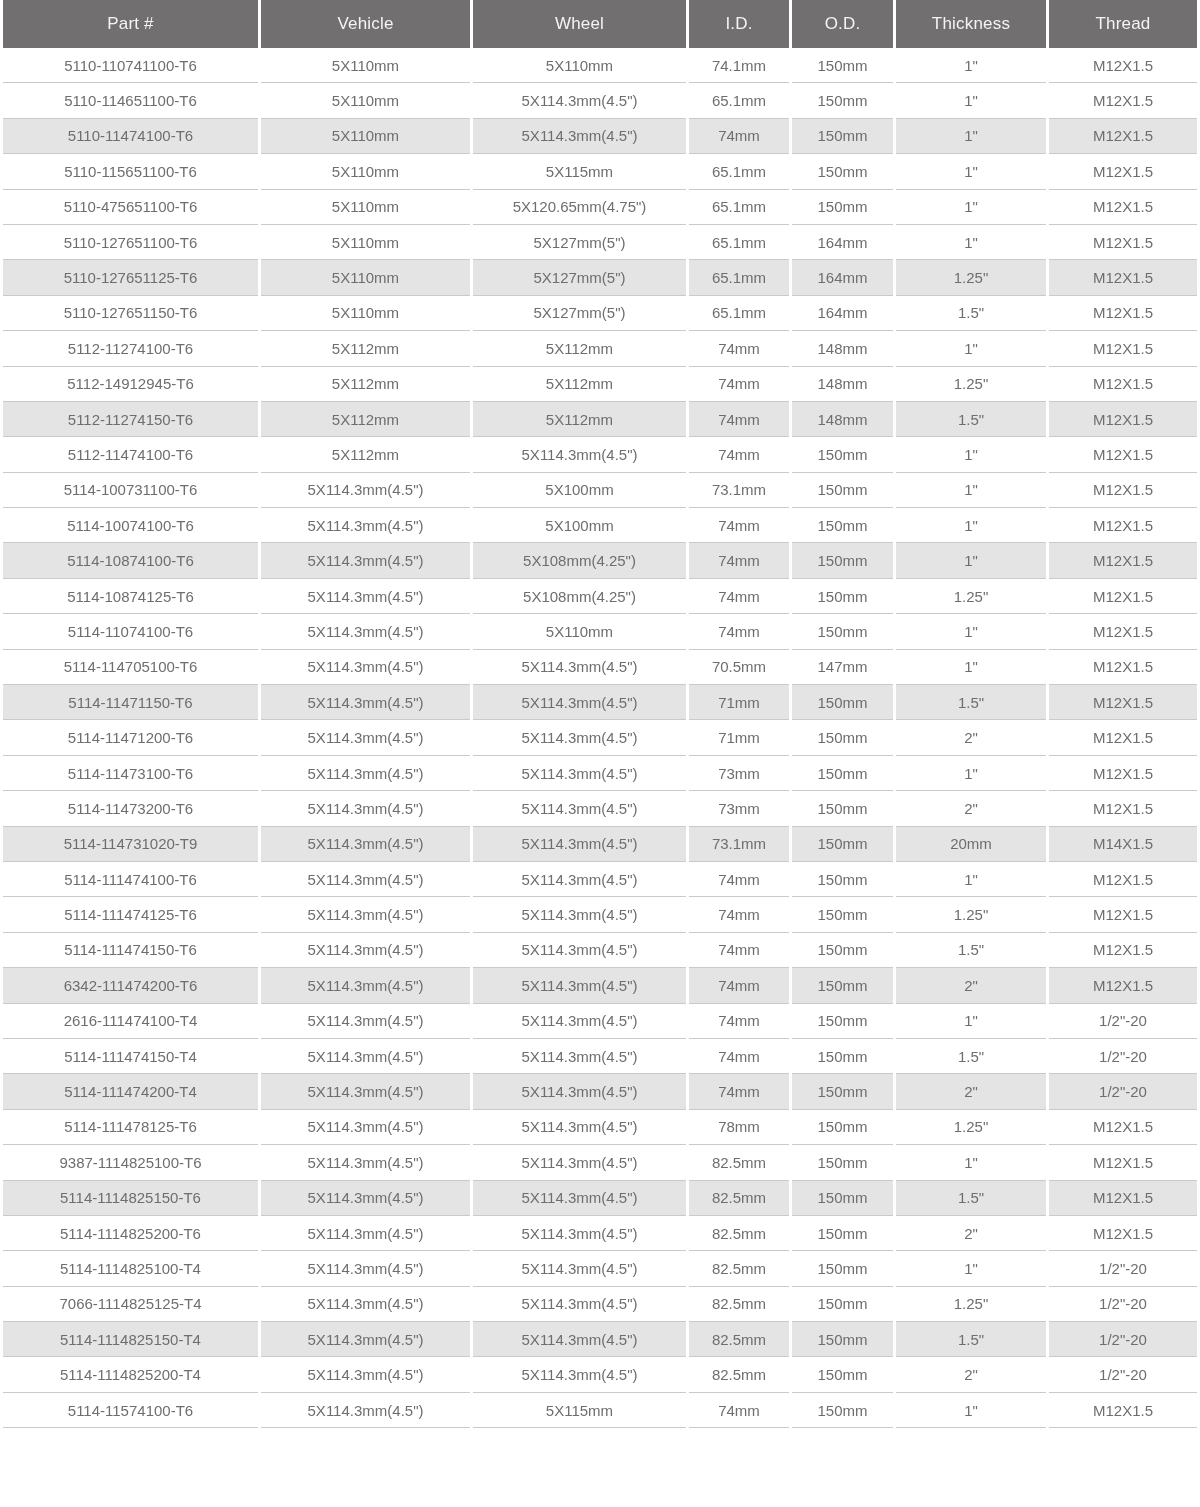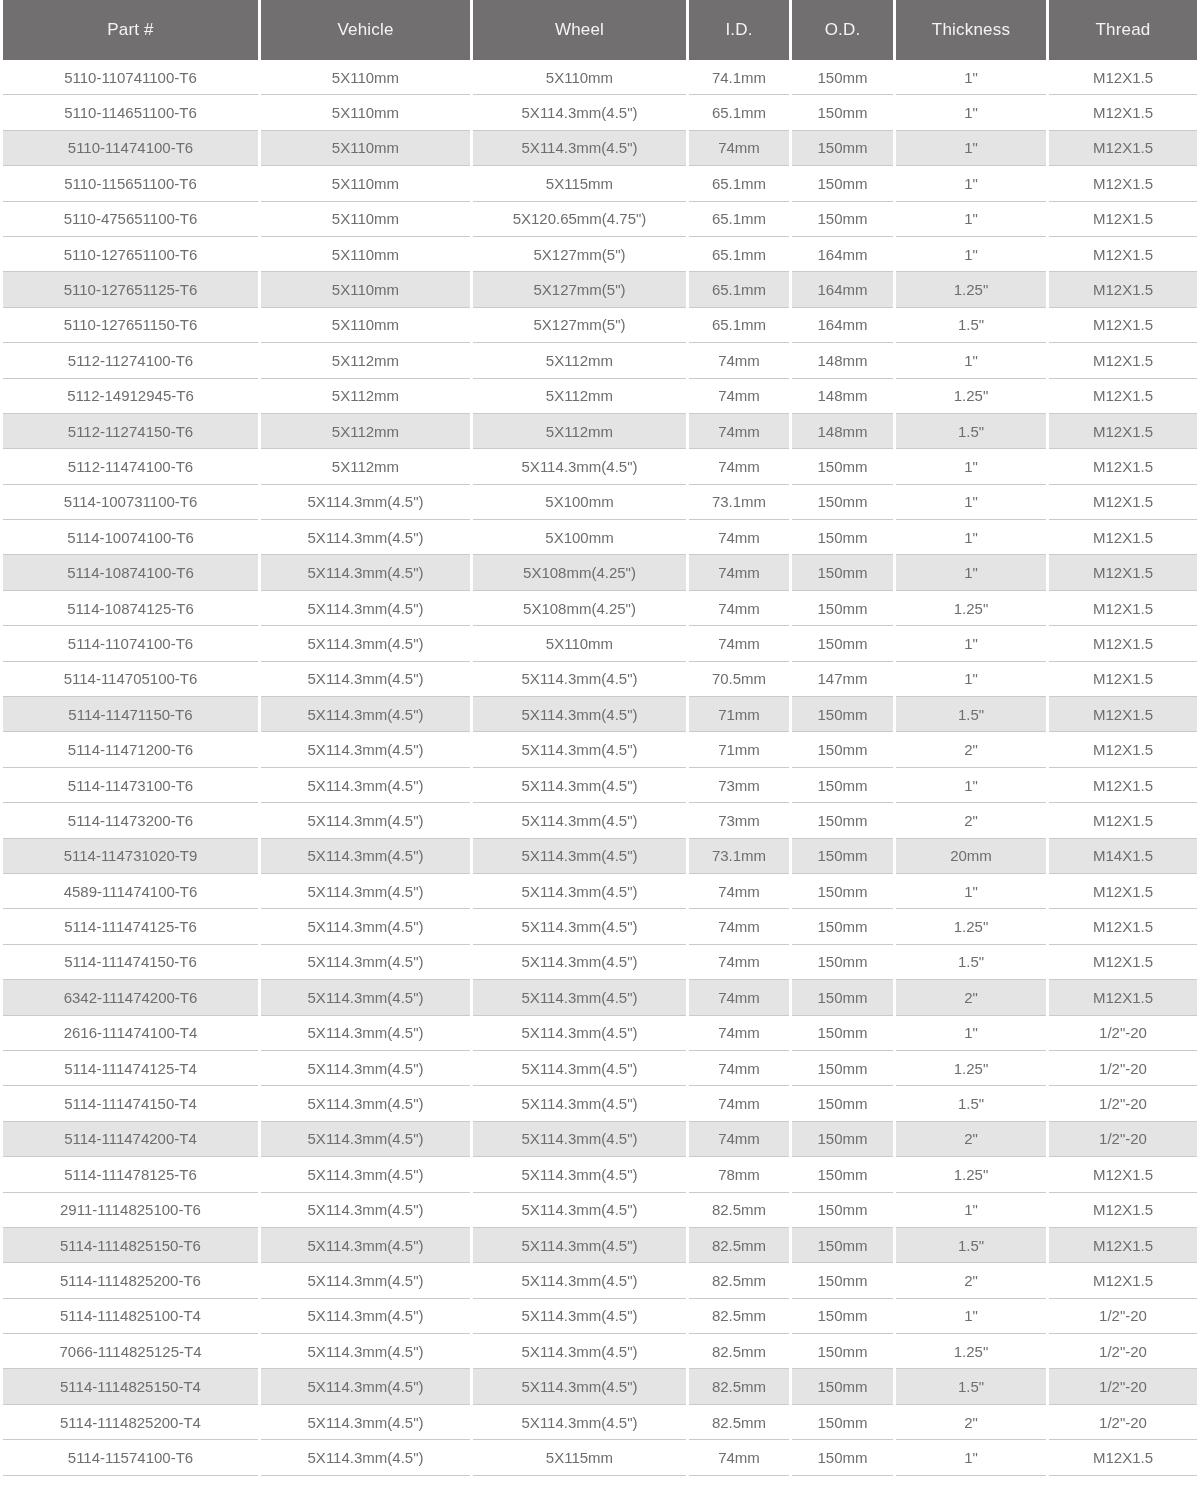--- a/index.html
+++ b/index.html
@@ -24,21 +24,21 @@
     width: 1200px;
     table-layout: fixed;
     border-collapse: separate;
     border-spacing: 3px 0;
   }
   table.spec th {
     background: var(--header-bg);
     color: var(--header-text);
     font-size: 17px;
     font-weight: normal;
-    height: 60px;
+    height: 48px;
     text-align: center;
     vertical-align: middle;
     letter-spacing: 0.2px;
   }
   table.spec td {
     box-sizing: border-box;
     height: 35.4px;
     font-size: 15px;
     color: var(--body-text);
     text-align: center;
@@ -277,21 +277,21 @@
       <tr class="shaded">
         <td>5114-114731020-T9</td>
         <td>5X114.3mm(4.5")</td>
         <td>5X114.3mm(4.5")</td>
         <td>73.1mm</td>
         <td>150mm</td>
         <td>20mm</td>
         <td>M14X1.5</td>
       </tr>
       <tr>
-        <td>4589-111474100-T6</td>
+        <td>5114-111474100-T6</td>
         <td>5X114.3mm(4.5")</td>
         <td>5X114.3mm(4.5")</td>
         <td>74mm</td>
         <td>150mm</td>
         <td>1"</td>
         <td>M12X1.5</td>
       </tr>
       <tr>
         <td>5114-111474125-T6</td>
         <td>5X114.3mm(4.5")</td>
@@ -322,29 +322,20 @@
       <tr>
         <td>2616-111474100-T4</td>
         <td>5X114.3mm(4.5")</td>
         <td>5X114.3mm(4.5")</td>
         <td>74mm</td>
         <td>150mm</td>
         <td>1"</td>
         <td>1/2"-20</td>
       </tr>
       <tr>
-        <td>5114-111474125-T4</td>
-        <td>5X114.3mm(4.5")</td>
-        <td>5X114.3mm(4.5")</td>
-        <td>74mm</td>
-        <td>150mm</td>
-        <td>1.25"</td>
-        <td>1/2"-20</td>
-      </tr>
-      <tr>
         <td>5114-111474150-T4</td>
         <td>5X114.3mm(4.5")</td>
         <td>5X114.3mm(4.5")</td>
         <td>74mm</td>
         <td>150mm</td>
         <td>1.5"</td>
         <td>1/2"-20</td>
       </tr>
       <tr class="shaded">
         <td>5114-111474200-T4</td>
@@ -358,21 +349,21 @@
       <tr>
         <td>5114-111478125-T6</td>
         <td>5X114.3mm(4.5")</td>
         <td>5X114.3mm(4.5")</td>
         <td>78mm</td>
         <td>150mm</td>
         <td>1.25"</td>
         <td>M12X1.5</td>
       </tr>
       <tr>
-        <td>2911-1114825100-T6</td>
+        <td>9387-1114825100-T6</td>
         <td>5X114.3mm(4.5")</td>
         <td>5X114.3mm(4.5")</td>
         <td>82.5mm</td>
         <td>150mm</td>
         <td>1"</td>
         <td>M12X1.5</td>
       </tr>
       <tr class="shaded">
         <td>5114-1114825150-T6</td>
         <td>5X114.3mm(4.5")</td>

